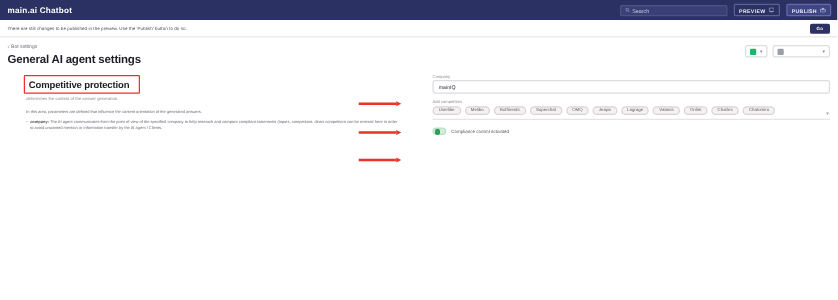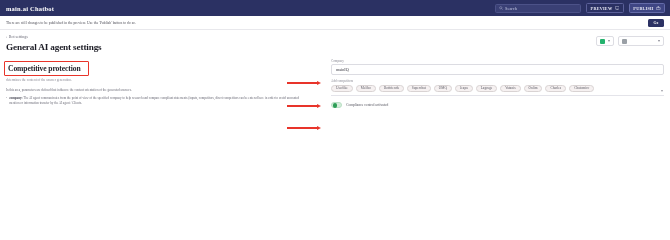--- a/index.html
+++ b/index.html
@@ -2,21 +2,21 @@
 <html><head>
 <meta charset="utf-8">
 <style>
   * { box-sizing: border-box; margin: 0; padding: 0; }
   html, body {
     width: 670px; height: 148px;
     font-family: "Liberation Sans", sans-serif;
     background: #ffffff;
     overflow: hidden;
   }
-  .app { position: relative; width: 670px; height: 148px; background:#fff;font-family:Liberation Serif, serif; }
+  .app { position: relative; width: 670px; height: 148px; background:#fff; }
 
   
   .topbar {
     height: 16px; background:#2b3163; display:flex; align-items:center;
     padding: 0 6px; position:relative;
   }
   .brand {
     color:#ffffff; font-size:6.5px; font-weight:bold; letter-spacing:.2px;
     white-space:nowrap;
   }
@@ -70,21 +70,21 @@
   }
   .sq-green { width:5px; height:5px; border-radius:1px; background:#23b26d; }
   .sq-gray  { width:5px; height:5px; border-radius:1px; background:#9aa0a6; }
   .cv { font-size:4px; color:#8a8a94; line-height:1; }
   .lang-box {
     height:10px; width:46px; border:0.5px solid #dddde3; border-radius:2px; background:#fff;
     display:flex; align-items:center; justify-content:space-between; padding:0 3px;
   }
 
   
-  .content { display:flex; padding: 5px 6px 0 6px; gap: 25px; position:relative; }
+  .content { display:flex; padding: 5px 6px 0 6px; gap: 25px; position:relative;margin-left:15px; }
   .left-col { width: 300px; position:relative; }
   .right-col { flex:1; position:relative; padding-top: 2px; }
 
   .sec-title-wrap { display:inline-block; position:relative; margin-bottom:3px; }
   .sec-title {
     font-size:7.6px; color:#1d1d26; font-weight:bold; letter-spacing:-.1px;
     padding: 2px 4px 2.5px 2px;
   }
   .anno-box {
     position:absolute; left:-2px; top:-1px; right:-4px; bottom:-1px;

